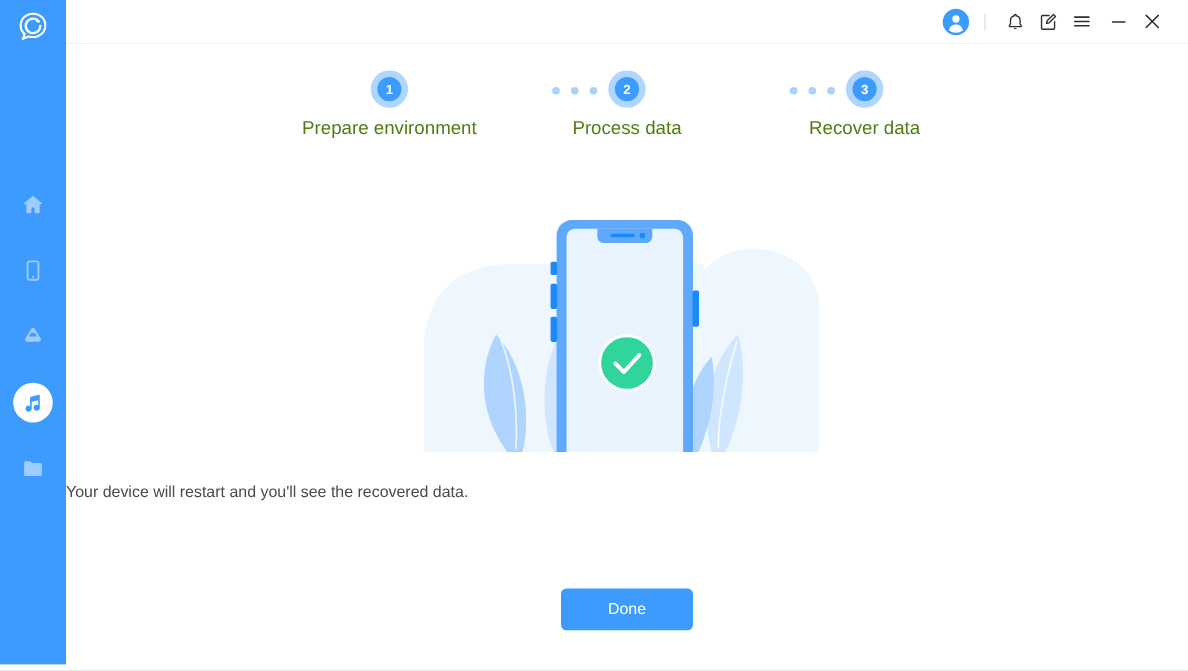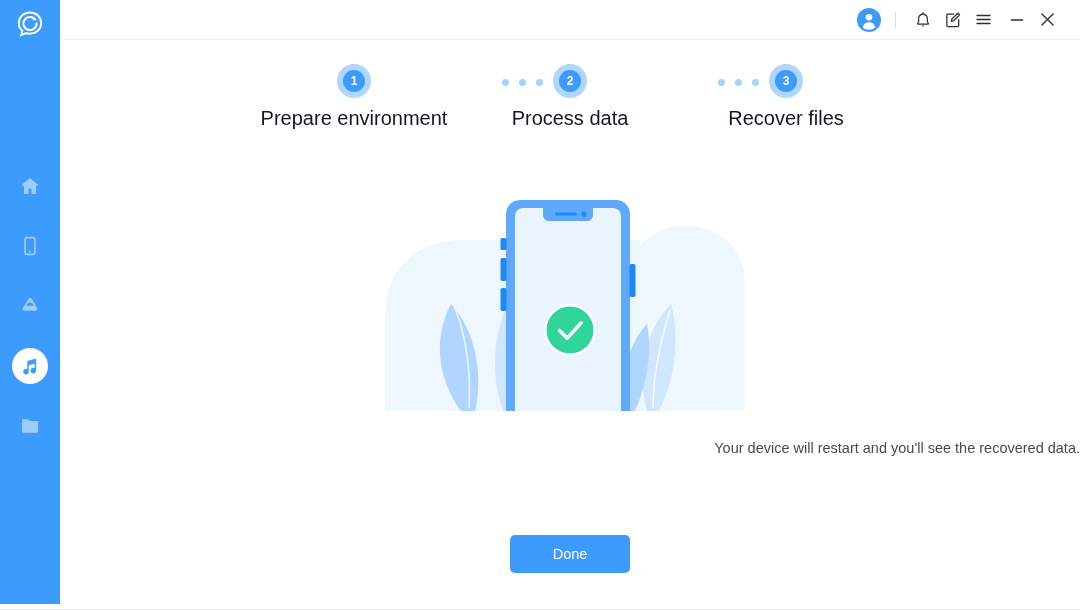--- a/index.html
+++ b/index.html
@@ -93,41 +93,41 @@
   .step-circle {
     position:relative; z-index:2;
     width:22px; height:22px; border-radius:50%;
     background:#3D9BFE;
     color:#fff; font-size:12px; font-weight:bold;
     display:flex; align-items:center; justify-content:center;
     line-height:1;
   }
   .step-label {
     margin-top:9px;
-    font-size:20px; color:#0f172a;
+    font-size:17px; color:#4d7c0f;
     white-space:nowrap;
   }
   .dots {
     position:absolute; top:39px;
     display:flex; gap:10px;
   }
   .dot { width:7px; height:7px; border-radius:50%; background:#A7D2FD; }
 
   
   .illus {
     position:absolute; left:385px; top:196px;
     width:360px; height:215px;
     overflow:hidden;
   }
 
   
   .caption {
     position:absolute; left:60px; top:440px;
     width:1020px;
-    text-align:right;
+    text-align:left;
     font-size:14.5px; color:#464b50;
   }
   .done-btn {
     position:absolute; left:510px; top:535px;
     width:120px; height:38px;
     background:#3D9BFE;
     border:none; border-radius:5px;
     color:#ffffff; font-size:14.5px;
     font-family:"Liberation Sans", sans-serif;
     cursor:pointer;
@@ -271,21 +271,21 @@
       <span class="dot"></span>
         <span class="dot"></span>
         <span class="dot"></span>
     </div>
 
     <div class="step" style="left:606px;">
       <div class="step-circle-wrap">
         <span class="halo"></span>
         <span class="step-circle">3</span>
       </div>
-      <div class="step-label">Recover files</div>
+      <div class="step-label">Recover data</div>
     </div>
 
   </div>
 
   <div class="illus">
     <svg width="360" height="215" viewBox="0 0 360 215">
 
       <path d="M0 122 C0 74 30 44 78 44 L120 44 L120 215 L0 215 Z" fill="#EFF7FE"></path>
       <path d="M360 86 C360 50 332 30 300 30 C268 30 240 52 240 92 L240 215 L360 215 Z" fill="#EFF7FE"></path>
       <rect x="110" y="44" width="145" height="171" fill="#EFF7FE"></rect>

